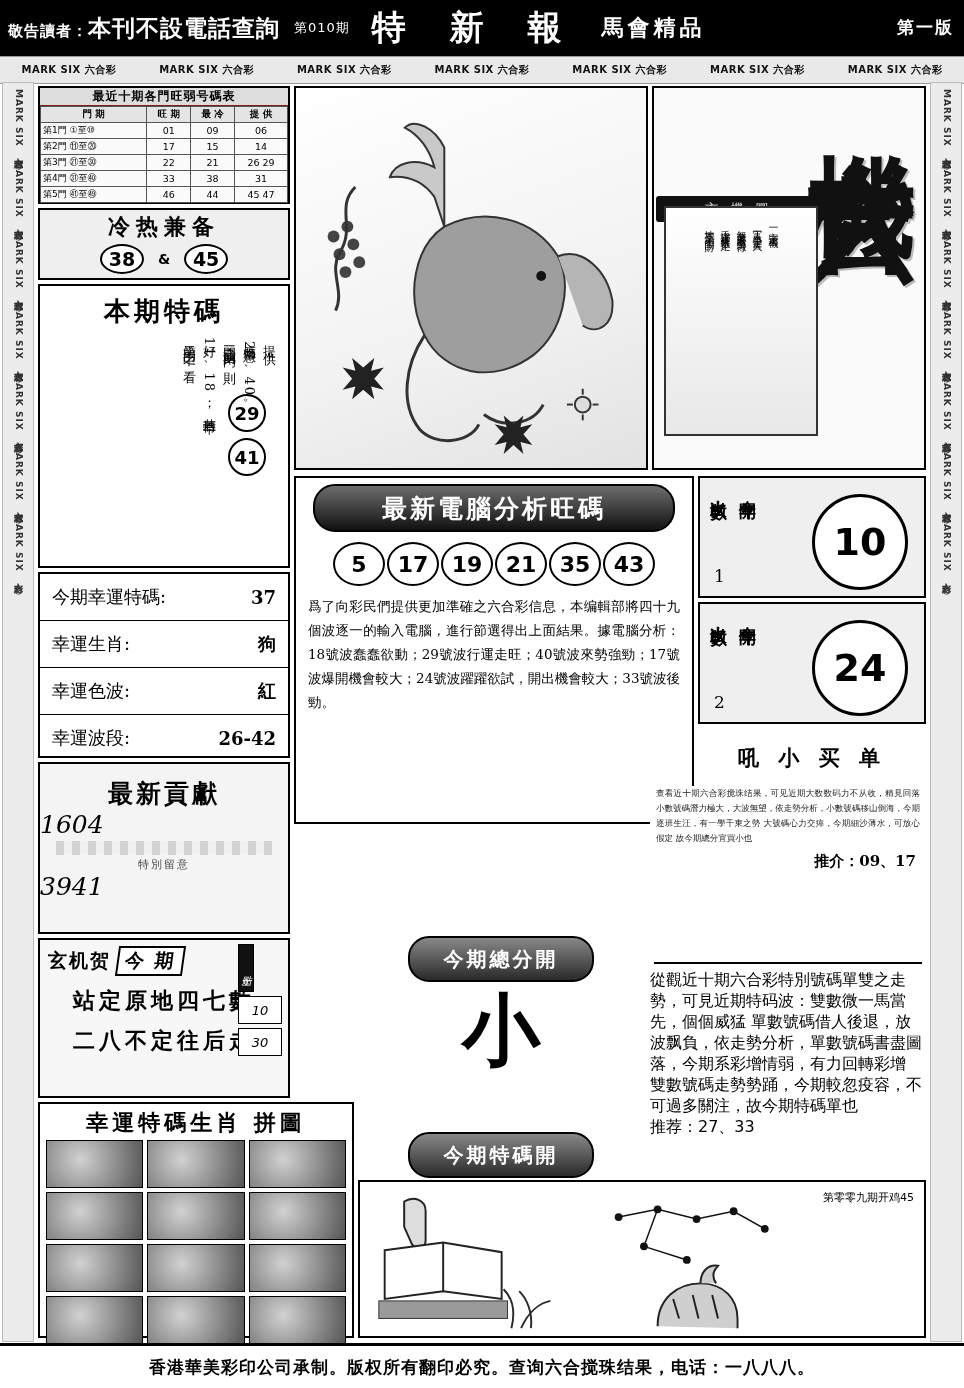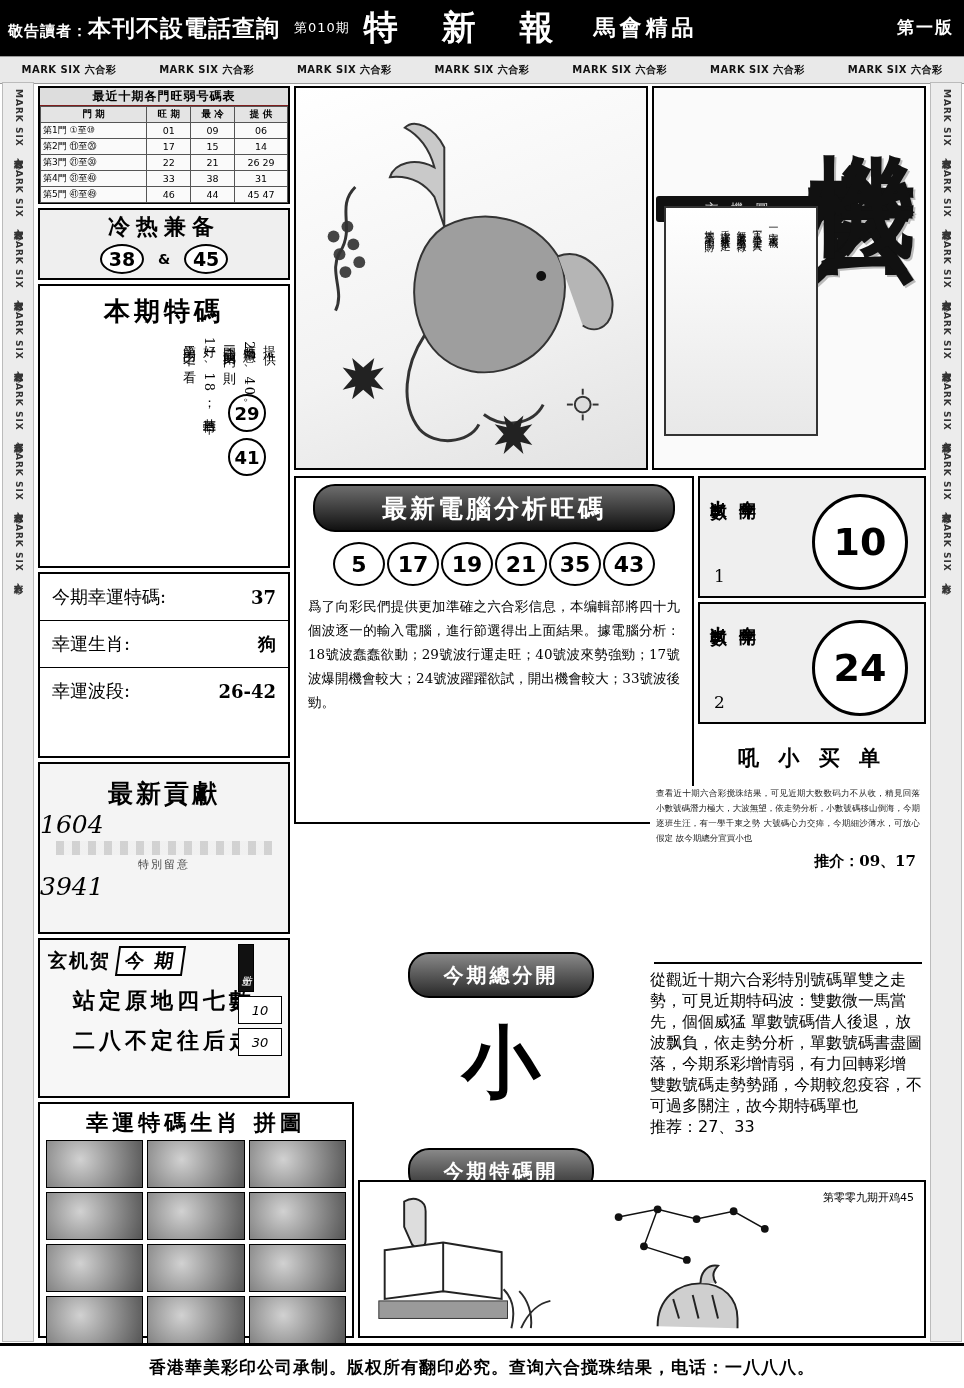--- a/index.html
+++ b/index.html
@@ -4,21 +4,21 @@
 <style>
   html,body{margin:0;padding:0;background:#fff;}
   body{width:964px;height:1388px;font-family:"DejaVu Sans","Liberation Sans",sans-serif;color:#000;overflow:hidden;}
   .page{position:relative;width:964px;height:1388px;background:#fff;}
 
   
   .masthead{position:absolute;left:0;top:0;width:964px;height:56px;background:#000;color:#fff;display:flex;align-items:center;}
   .mh-left{font-size:15px;font-weight:bold;margin-left:8px;letter-spacing:1px;}
   .mh-left b{font-size:23px;margin-top:8px;}
   .mh-issue{font-size:13px;margin-left:14px;letter-spacing:1px;}
-  .mh-title{font-size:34px;font-weight:bold;letter-spacing:16px;margin-left:14px;font-family:"DejaVu Serif","Liberation Serif",serif;text-align:right;}
+  .mh-title{font-size:34px;font-weight:bold;letter-spacing:16px;margin-left:22px;font-family:"DejaVu Serif","Liberation Serif",serif;text-align:right;}
   .mh-sub{font-size:22px;font-weight:bold;letter-spacing:4px;margin-left:24px;font-family:"DejaVu Serif","Liberation Serif",serif;}
   .mh-edition{position:absolute;right:10px;top:16px;font-size:17px;font-weight:bold;letter-spacing:2px;}
 
   
   .ribbon{position:absolute;left:0;top:56px;width:964px;height:26px;background:#e9e9e9;border-top:1px solid #999;border-bottom:1px solid #999;display:flex;align-items:center;justify-content:space-around;}
   .ribbon span{font-size:10px;font-weight:bold;letter-spacing:0.5px;color:#111;}
 
   
   .rail{position:absolute;top:82px;width:30px;height:1258px;background:#ececec;border:1px solid #bbb;overflow:hidden;}
   .rail.left{left:2px;}
@@ -120,21 +120,21 @@
   #adtext span{font-size:21px;font-weight:bold;letter-spacing:6px;font-family:"DejaVu Serif","Liberation Serif",serif;}
 
   
   #essay1{left:614px;top:700px;width:276px;height:160px;border:none;}
   #essay1 .p{font-size:8.5px;line-height:15px;text-align:justify;padding:0 6px;color:#222;font-family:"DejaVu Serif","Liberation Serif",serif;}
   #essay1 .rec{text-align:right;font-size:15px;font-weight:bold;padding:6px 10px 0;font-family:"DejaVu Serif","Liberation Serif",serif;}
   .hrule{border-top:2px solid #000;margin:6px 4px;}
 
   
   #resBox{left:322px;top:850px;width:286px;height:196px;border:none;}
-  .pill{width:182px;height:42px;margin:16px auto;background:linear-gradient(180deg,#888,#2a2a2a);border:2px solid #000;border-radius:21px;display:flex;align-items:center;justify-content:center;}
+  .pill{width:182px;height:42px;margin:0 auto;background:linear-gradient(180deg,#888,#2a2a2a);border:2px solid #000;border-radius:21px;display:flex;align-items:center;justify-content:center;}
   .pill span{color:#fff;font-size:20px;font-weight:bold;letter-spacing:3px;font-family:"DejaVu Serif","Liberation Serif",serif;}
   #resBox .huge{text-align:center;font-size:78px;font-weight:bold;font-family:"DejaVu Serif","Liberation Serif",serif;line-height:96px;}
 
   #resBox2{left:322px;top:1046px;width:286px;height:180px;border:none;}
   #resBox2 .two{display:flex;justify-content:center;align-items:center;gap:0;margin-top:14px;}
   #resBox2 .two .w{font-size:40px;font-weight:bold;font-family:"DejaVu Serif","Liberation Serif",serif;padding:0 10px;letter-spacing:2px;}
   #resBox2 .sep{width:3px;height:52px;background:#000;}
 
   
   #essay2{left:614px;top:870px;width:276px;height:180px;border:none;}
@@ -262,20 +262,24 @@
     </div>
 
     <div class="box" id="lucky">
       <div class="r">
         <span>今期幸運特碼:</span>
         <span class="v">37</span>
       </div>
       <div class="r">
         <span>幸運生肖:</span>
         <span class="v">狗</span>
+      </div>
+      <div class="r">
+        <span>幸運色波:</span>
+        <span class="v">紅</span>
       </div>
       <div class="r">
         <span>幸運波段:</span>
         <span class="v">26-42</span>
       </div>
     </div>
 
     <div class="box" id="contrib">
       <div class="t">最新貢獻</div>
       <div class="pair">

